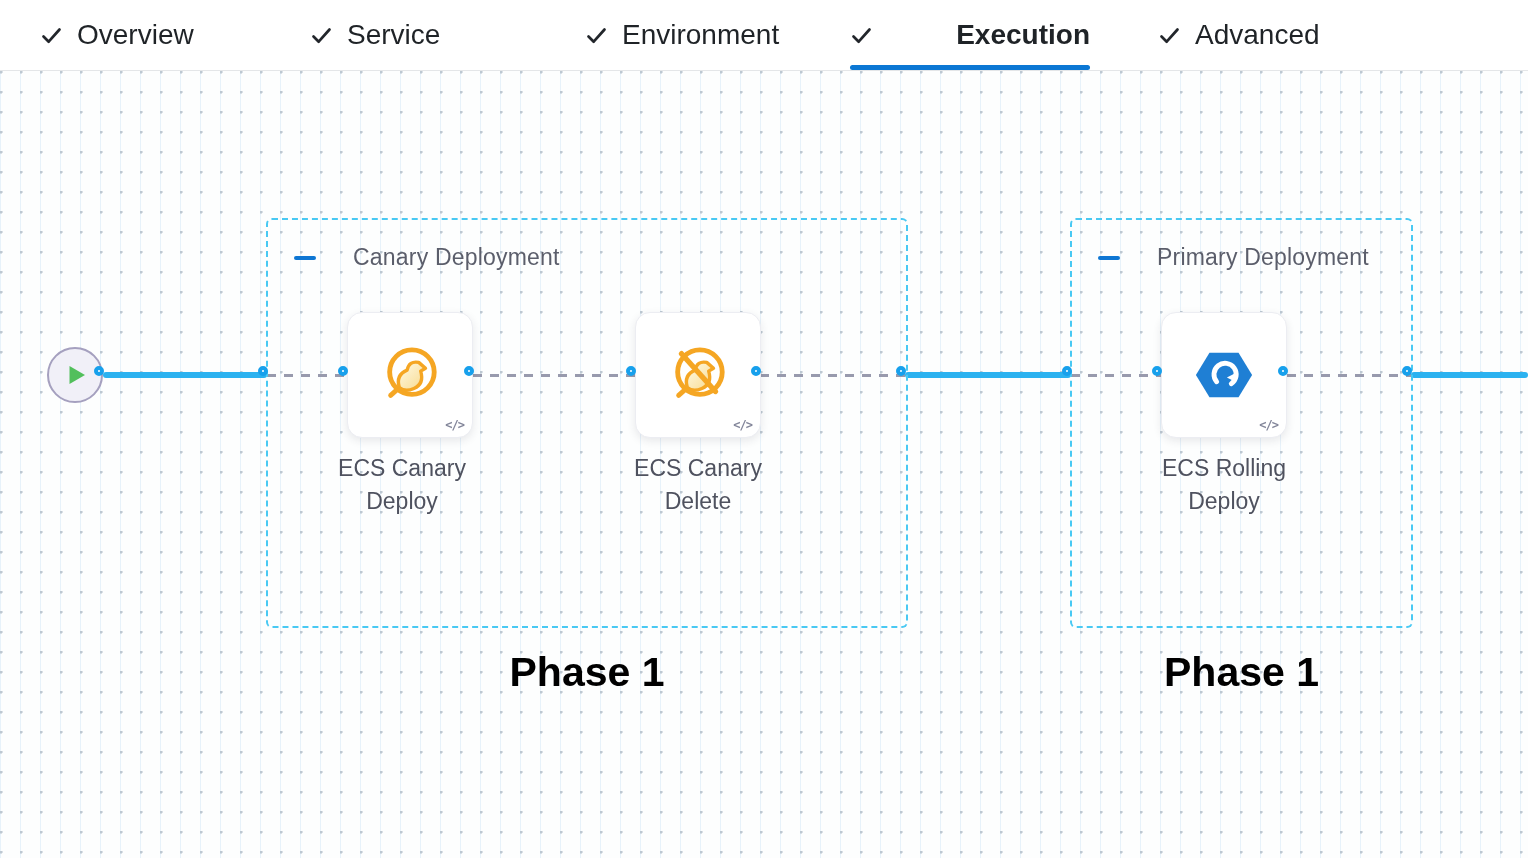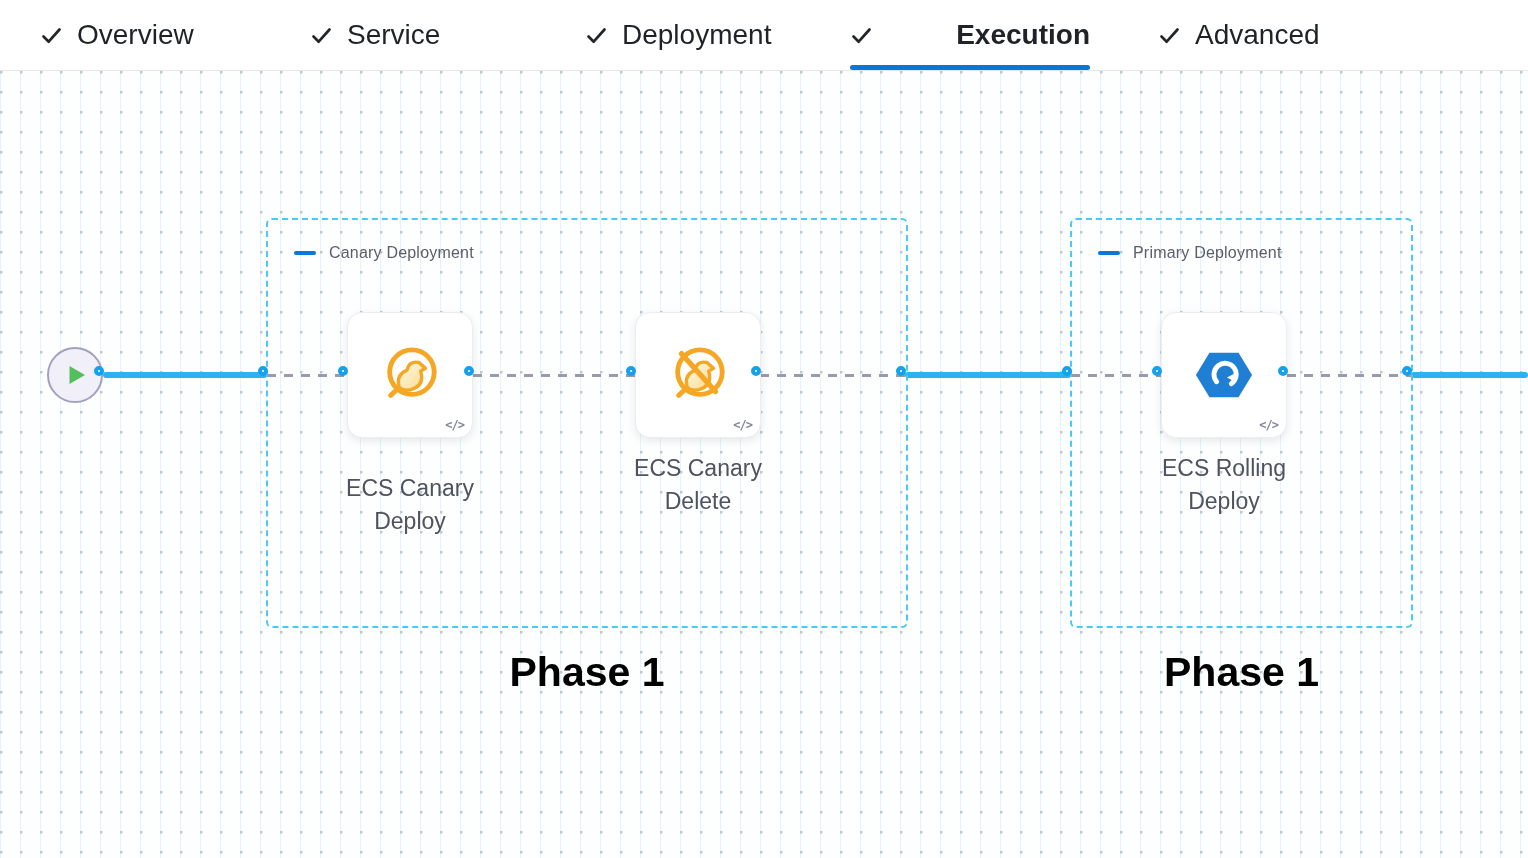--- a/index.html
+++ b/index.html
@@ -66,21 +66,21 @@
     position: absolute; top: 147px; height: 410px;
     border: 2px dashed #49c9f3; border-radius: 6px; background: rgba(255,255,255,0);
   }
   .group-1 { left: 266px; width: 642px; }
   .group-2 { left: 1070px; width: 343px; }
   .group-header {
     position: absolute; left: 26px; top: 24px;
     display: flex; align-items: center; gap: 13px; cursor: pointer;
   }
   .collapse-dash { width: 22px; height: 4px; background: #0e76d3; border-radius: 2px; }
-  .group-label { font-size: 16px; color: #5b5e6b; font-weight: 500; letter-spacing: 0.2px; }
+  .group-label { font-size: 23px; color: #5b5e6b; font-weight: 500; letter-spacing: 0.2px; margin-left: 24px; }
 
   
   .step-card {
     position: absolute; top: 241px; width: 126px; height: 126px;
     background: #ffffff; border: 1px solid #ecedf2; border-radius: 15px;
     box-shadow: 0 3px 8px rgba(40,41,61,0.10);
     display: flex; align-items: center; justify-content: center; cursor: pointer;
     z-index: 3;
   }
   .card-1 { left: 347px; }
@@ -90,21 +90,21 @@
     position: absolute; right: 8px; bottom: 5px;
     font-size: 12px; font-weight: 700; color: #83869a; letter-spacing: -1px;
     font-family: "DejaVu Sans Mono", monospace;
   }
 
   .step-label {
     position: absolute; top: 381px; width: 200px;
     text-align: center; font-size: 23px; line-height: 1.45;
     color: #4f525f; font-weight: 500; z-index: 3;
   }
-  .label-1 { left: 310px; margin-top: 20px; }
+  .label-1 { left: 302px; }
   .label-2 { left: 598px; }
   .label-3 { left: 1124px; }
 
   
   .phase-label {
     position: absolute; top: 578px; text-align: center;
     font-size: 41px; font-weight: 700; color: #000000;
   }
   .phase-1 { left: 266px; width: 642px; }
   .phase-2 { left: 1070px; width: 343px; }
@@ -128,21 +128,21 @@
         </svg>
     </span>
     <span>Service</span>
   </div>
   <div class="tab tab-environment">
     <span class="check">
       <svg width="23" height="23" viewBox="0 0 23 23">
           <path d="M3.5 12.5 l5.2 5.2 L19.5 5.5" stroke="#22262b" stroke-width="2.7" fill="none" stroke-linecap="round" stroke-linejoin="round"></path>
         </svg>
     </span>
-    <span>Deployment</span>
+    <span>Environment</span>
   </div>
   <div class="tab tab-execution">
     <span class="check">
       <svg width="23" height="23" viewBox="0 0 23 23">
           <path d="M3.5 12.5 l5.2 5.2 L19.5 5.5" stroke="#22262b" stroke-width="2.7" fill="none" stroke-linecap="round" stroke-linejoin="round"></path>
         </svg>
     </span>
     <span>Execution</span>
     <span class="tab-underline"></span>
   </div>

